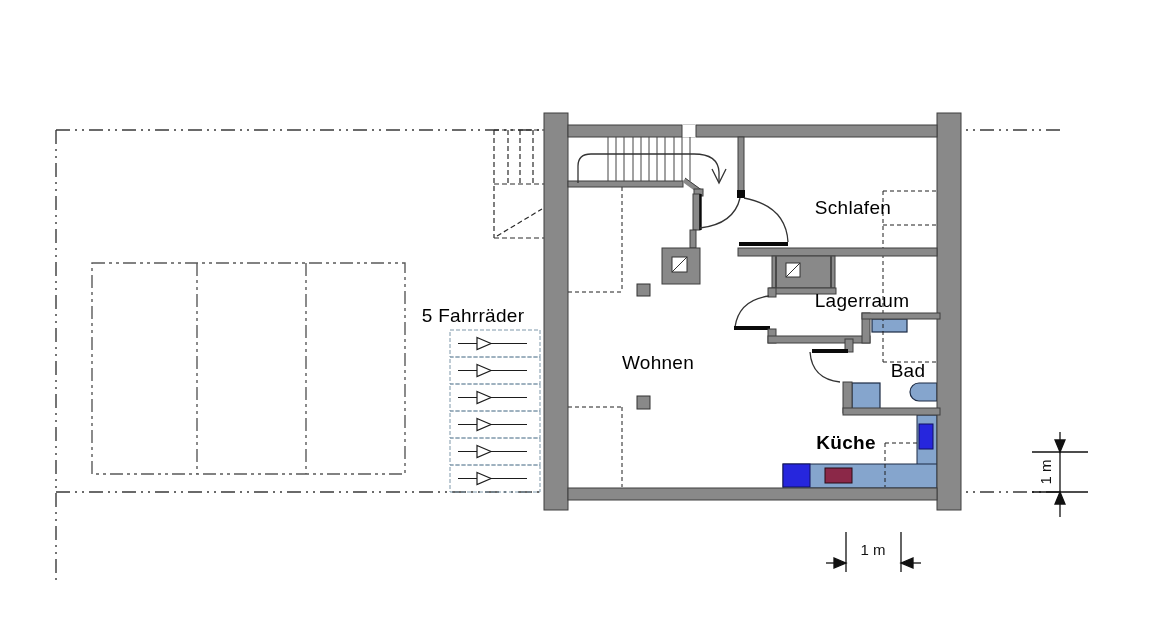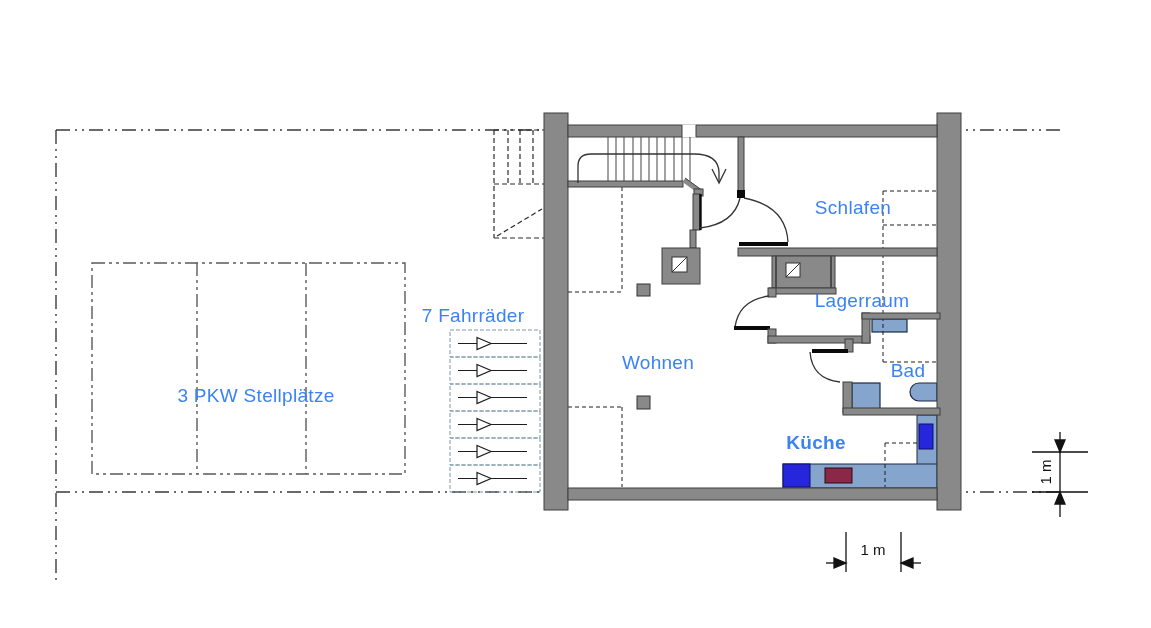--- a/index.html
+++ b/index.html
@@ -1,20 +1,20 @@
 <!DOCTYPE html>
 <html><head>
 <meta charset="utf-8">
 <style>
   html,body{margin:0;padding:0;background:#ffffff;}
   #stage{position:relative;width:1151px;height:628px;background:#fff;overflow:hidden;
          font-family:"Liberation Sans", sans-serif;color:#222;}
   #plan-svg{position:absolute;left:0;top:0;}
   .lbl{position:absolute;transform:translate(-50%,-50%);white-space:nowrap;
-       font-size:19px;color:#3b82f6;letter-spacing:.3px;}
+       font-size:19px;color:#000000;letter-spacing:.3px;}
   .lbl.bold{font-weight:700;}
   .dim{position:absolute;transform:translate(-50%,-50%);font-size:15px;color:#111;}
   .dim.vert{transform:translate(-50%,-50%) rotate(-90deg);}
 </style>
 </head>
 <body>
 
 <div id="stage">
 
   <svg id="plan-svg" width="1151" height="628" viewBox="0 0 1151 628">
@@ -197,22 +197,21 @@
     </g>
     <g stroke="#111" stroke-width="1.3" fill="#111">
       <line x1="1032" y1="452" x2="1088" y2="452"></line>
       <line x1="1032" y1="492" x2="1088" y2="492"></line>
       <line x1="1060" y1="432" x2="1060" y2="517"></line>
       <polygon points="1060,452 1055,440 1065,440"></polygon>
       <polygon points="1060,492 1055,504 1065,504"></polygon>
     </g>
   </svg>
 
-  <div class="lbl" style="left:256px;top:396px">3 PKW Stellplätze</div>
-  <div class="lbl" style="left:473px;top:316px">7 Fahrräder</div>
+  <div class="lbl" style="left:473px;top:316px">5 Fahrräder</div>
   <div class="lbl" style="left:658px;top:363px">Wohnen</div>
   <div class="lbl" style="left:853px;top:208px">Schlafen</div>
   <div class="lbl" style="left:862px;top:301px">Lagerraum</div>
   <div class="lbl" style="left:908px;top:371px">Bad</div>
-  <div class="lbl bold" style="left:816px;top:443px">Küche</div>
+  <div class="lbl bold" style="left:846px;top:443px">Küche</div>
   <div class="dim" style="left:873px;top:549px">1 m</div>
   <div class="dim vert" style="left:1045px;top:472px">1 m</div>
 </div>
 
 </body></html>

